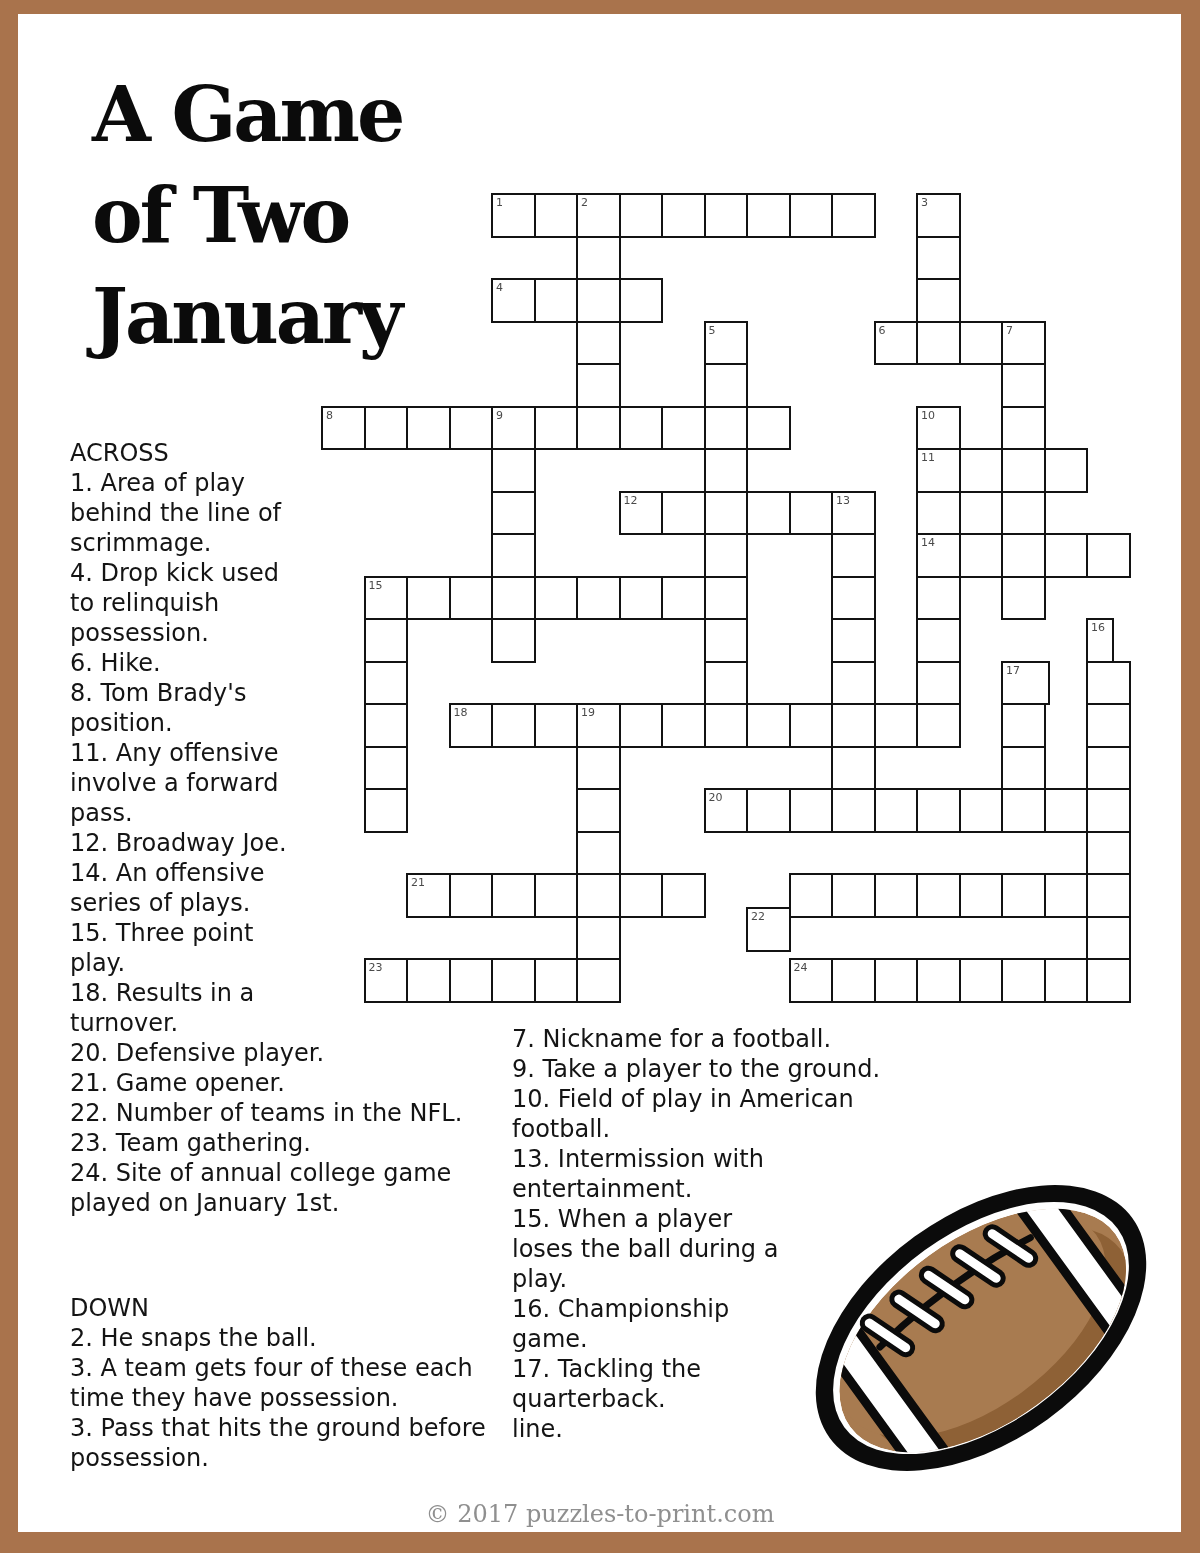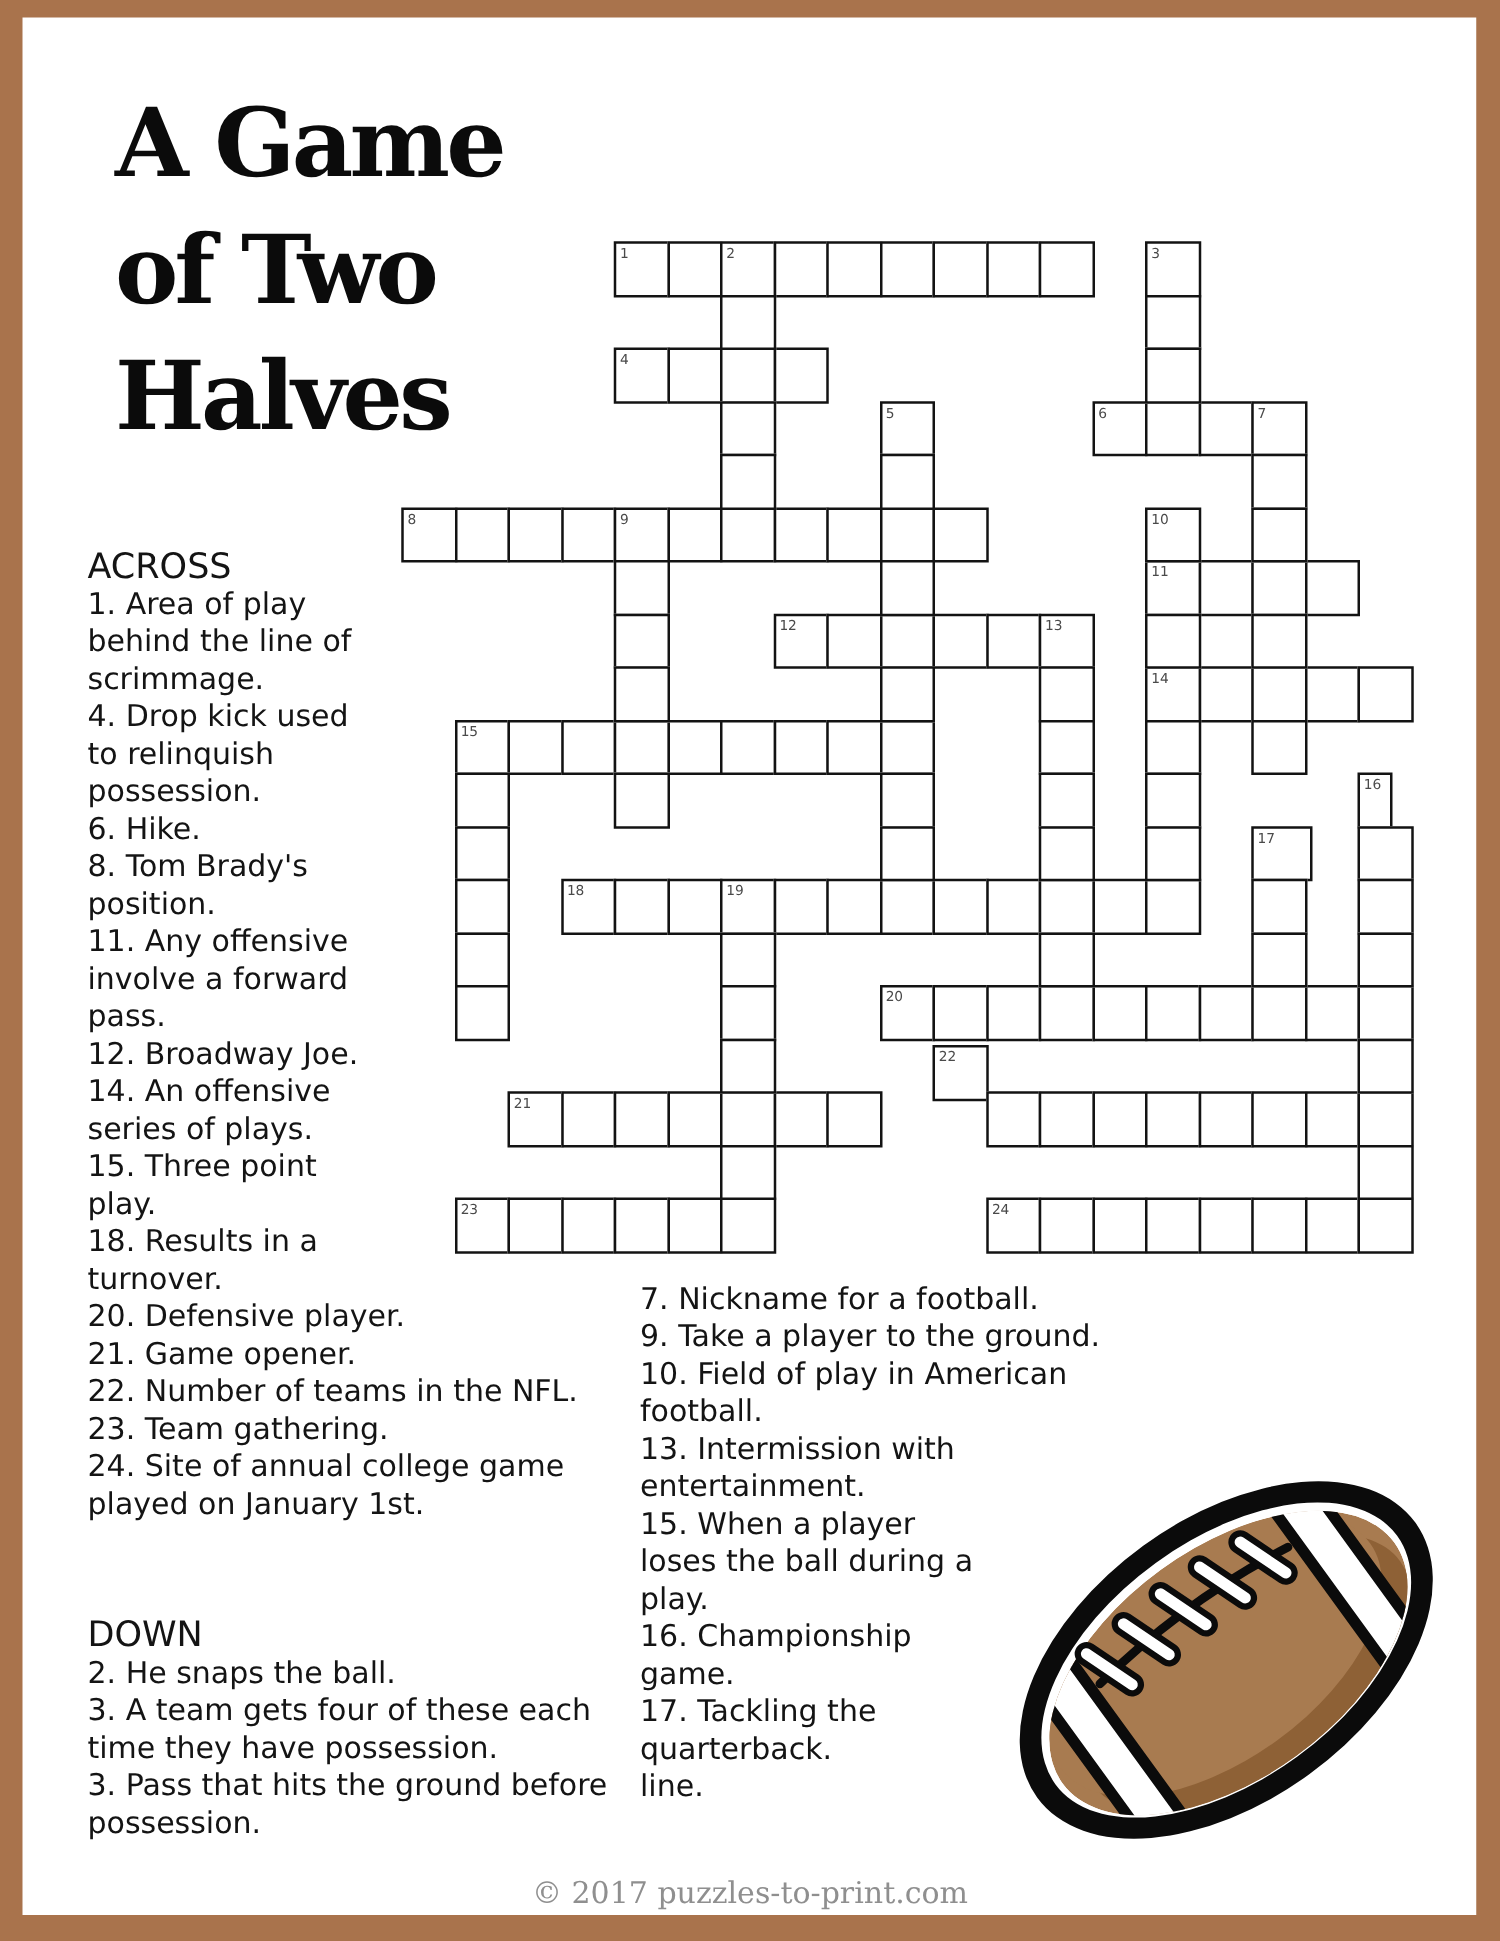--- a/index.html
+++ b/index.html
@@ -4,40 +4,40 @@
 <style>
   html,body{margin:0;padding:0;background:#fff;}
   .page{position:relative;width:1200px;height:1553px;background:#ffffff;overflow:hidden;
         font-family:"DejaVu Sans",sans-serif;}
   .frame{position:absolute;inset:0;border-style:solid;border-width:14px 19px 21px 18px;
          pointer-events:none;z-index:40;}
   .title{position:absolute;left:92px;top:64px;font-family:"DejaVu Serif",serif;
          font-weight:bold;font-size:76px;line-height:101px;letter-spacing:-3px;color:#0b0b0b;
          white-space:pre-line;}
   .clues{position:absolute;color:#141414;font-size:24px;line-height:30px;}
-  .clues .hdr{font-size:28px;}
+  .clues .hdr{font-size:24px;}
   .clue-line{white-space:nowrap;}
   .grid{position:absolute;left:321px;top:193px;width:810px;height:810px;}
   .cell{position:absolute;box-sizing:border-box;background:#ffffff;border:2px solid #131313;}
   .cellnum{position:absolute;left:3px;top:1px;font-size:11px;line-height:13px;color:#4a4a4a;
            font-family:"DejaVu Sans",sans-serif;}
   .copyright{position:absolute;left:0;top:1500px;width:100%;text-align:center;
              font-family:"DejaVu Serif",serif;font-size:24px;color:#8f8f8f;}
   .football{position:absolute;left:780px;top:1132px;width:402px;height:392px;}
 </style>
 </head>
 <body>
 
 <div class="page">
 
   <div class="frame" style="border-color: rgb(169, 115, 76);"></div>
 
   <div class="title">A Game
 of Two
-Halves</div>
+January</div>
 
   <div class="grid">
       <div class="cell" style="left: 170px; top: 0px; width: 44.5px; height: 44.5px; border-color: rgb(19, 19, 19);">
         <span class="cellnum">1</span>
       </div>
       <div class="cell" style="left: 212.5px; top: 0px; width: 44.5px; height: 44.5px; border-color: rgb(19, 19, 19);"></div>
       <div class="cell" style="left: 255px; top: 0px; width: 44.5px; height: 44.5px; border-color: rgb(19, 19, 19);">
         <span class="cellnum">2</span>
       </div>
       <div class="cell" style="left: 297.5px; top: 0px; width: 44.5px; height: 44.5px; border-color: rgb(19, 19, 19);"></div>
@@ -139,21 +139,21 @@
       <div class="cell" style="left: 765px; top: 595px; width: 44.5px; height: 44.5px; border-color: rgb(19, 19, 19);"></div>
       <div class="cell" style="left: 85px; top: 680px; width: 44.5px; height: 44.5px; border-color: rgb(19, 19, 19);">
         <span class="cellnum">21</span>
       </div>
       <div class="cell" style="left: 127.5px; top: 680px; width: 44.5px; height: 44.5px; border-color: rgb(19, 19, 19);"></div>
       <div class="cell" style="left: 170px; top: 680px; width: 44.5px; height: 44.5px; border-color: rgb(19, 19, 19);"></div>
       <div class="cell" style="left: 212.5px; top: 680px; width: 44.5px; height: 44.5px; border-color: rgb(19, 19, 19);"></div>
       <div class="cell" style="left: 255px; top: 680px; width: 44.5px; height: 44.5px; border-color: rgb(19, 19, 19);"></div>
       <div class="cell" style="left: 297.5px; top: 680px; width: 44.5px; height: 44.5px; border-color: rgb(19, 19, 19);"></div>
       <div class="cell" style="left: 340px; top: 680px; width: 44.5px; height: 44.5px; border-color: rgb(19, 19, 19);"></div>
-      <div class="cell" style="left: 425px; top: 643px; width: 44.5px; height: 44.5px; border-color: rgb(19, 19, 19);">
+      <div class="cell" style="left: 425px; top: 714px; width: 44.5px; height: 44.5px; border-color: rgb(19, 19, 19);">
         <span class="cellnum">22</span>
       </div>
       <div class="cell" style="left: 467.5px; top: 680px; width: 44.5px; height: 44.5px; border-color: rgb(19, 19, 19);"></div>
       <div class="cell" style="left: 510px; top: 680px; width: 44.5px; height: 44.5px; border-color: rgb(19, 19, 19);"></div>
       <div class="cell" style="left: 552.5px; top: 680px; width: 44.5px; height: 44.5px; border-color: rgb(19, 19, 19);"></div>
       <div class="cell" style="left: 595px; top: 680px; width: 44.5px; height: 44.5px; border-color: rgb(19, 19, 19);"></div>
       <div class="cell" style="left: 637.5px; top: 680px; width: 44.5px; height: 44.5px; border-color: rgb(19, 19, 19);"></div>
       <div class="cell" style="left: 680px; top: 680px; width: 44.5px; height: 44.5px; border-color: rgb(19, 19, 19);"></div>
       <div class="cell" style="left: 722.5px; top: 680px; width: 44.5px; height: 44.5px; border-color: rgb(19, 19, 19);"></div>
       <div class="cell" style="left: 765px; top: 680px; width: 44.5px; height: 44.5px; border-color: rgb(19, 19, 19);"></div>

